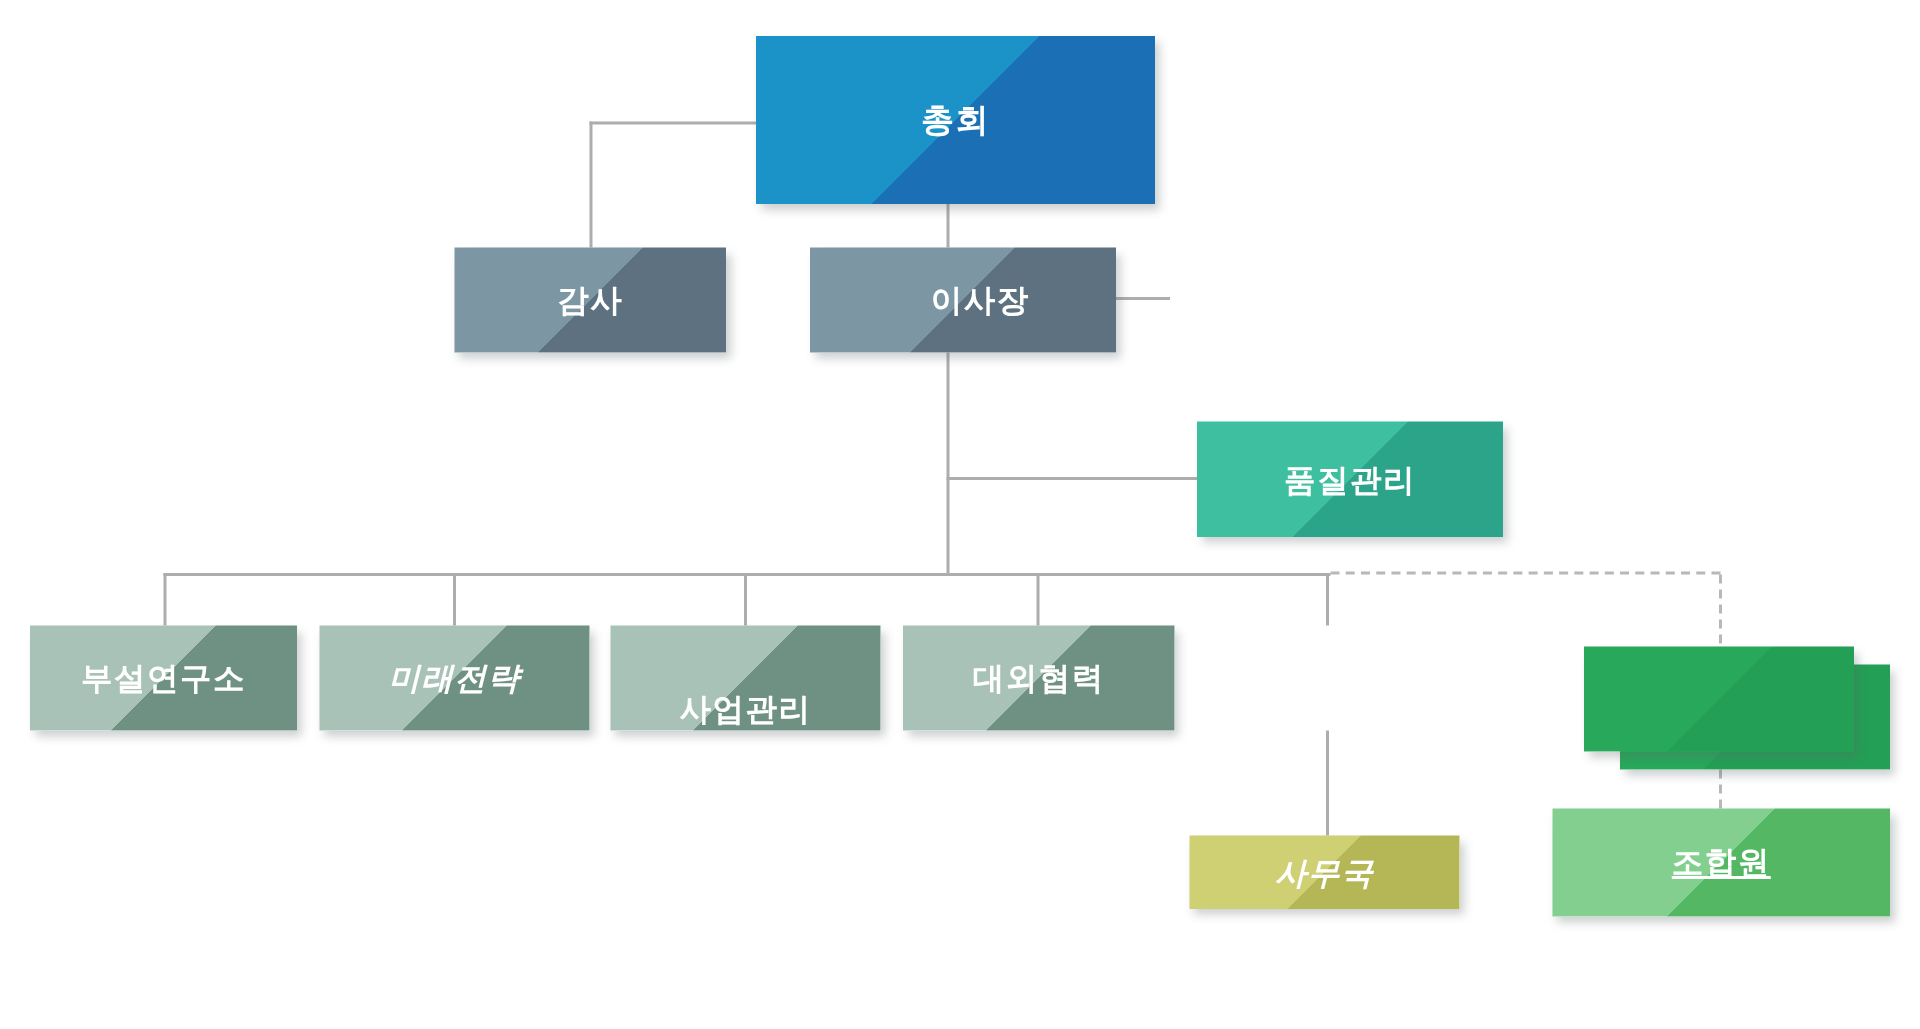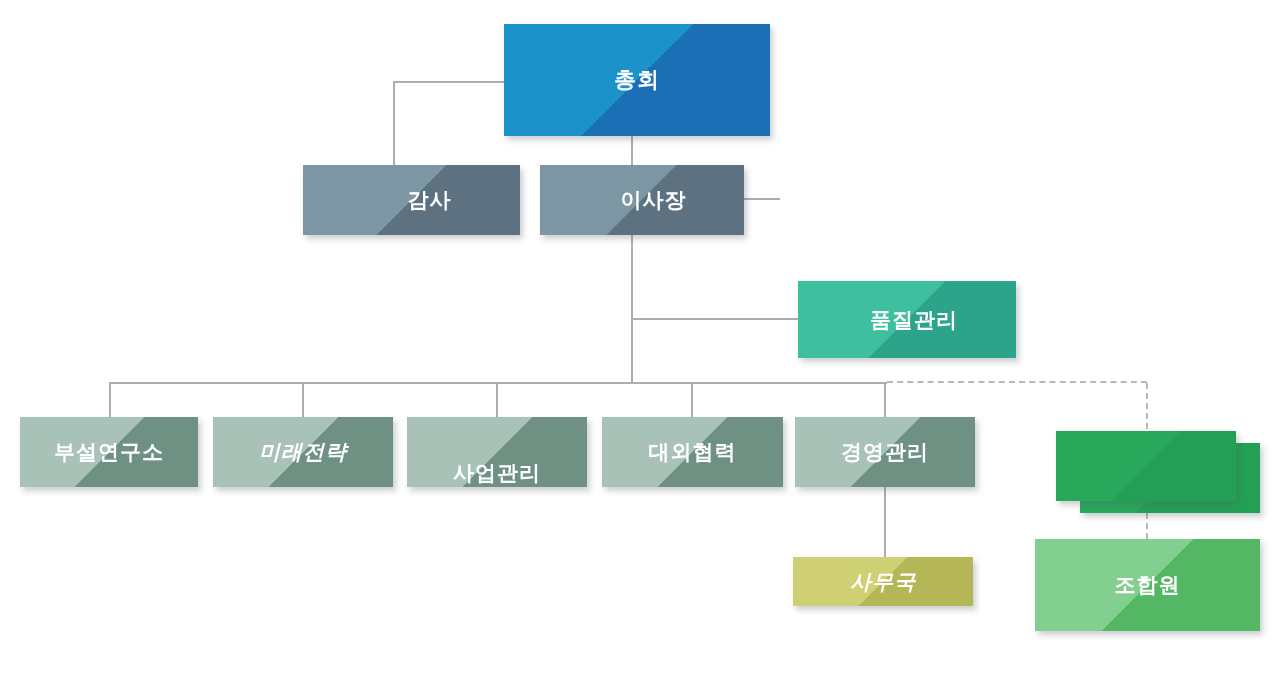--- a/index.html
+++ b/index.html
@@ -13,31 +13,31 @@
     box-shadow: 3px 4px 6px rgba(90,95,100,0.30);
     z-index: 2;
   }
   .node span { pointer-events: none; }
 
   
   .n-assembly    { left:504px; top:24px;  width:266px; height:112px; font-size:22px; }
   .n-audit       { left:303px; top:165px; width:181px; height:70px; }
   .n-chairman    { left:540px; top:165px; width:181px; height:70px; }
   .n-board       { left:780px; top:162px; width:238px; height:76px; }
-  .n-quality     { left:798px; top:281px; width:204px; height:77px;padding-left:14px; }
+  .n-quality     { left:798px; top:281px; width:204px; height:77px; }
   .n-research    { left:20px;  top:417px; width:178px; height:70px; }
   .n-future      { left:213px; top:417px; width:180px; height:70px;font-style:italic; }
   .n-business    { left:407px; top:417px; width:180px; height:70px; }
   .n-external    { left:602px; top:417px; width:181px; height:70px; }
   .n-management  { left:795px; top:417px; width:180px; height:70px; }
   .n-secretariat { left:793px; top:557px; width:180px; height:49px;font-style:italic; }
   .n-pm-back     { left:1080px; top:443px; width:180px; height:70px; z-index:2; }
   .n-pm-mid      { left:1056px; top:431px; width:180px; height:70px; z-index:3; }
   .n-pm-front    { left:1032px; top:419px; width:180px; height:70px; z-index:4; }
-  .n-member      { left:1035px; top:539px; width:225px; height:92px; }
+  .n-member      { left:1035px; top:539px; width:225px; height:72px;text-decoration:underline; }
 
   
   .ln { position: absolute; z-index: 1; }
   .ln-s { background: #adadad; }
   .ln-d { background: none; }
 
   .l-audit-h      { left:393px; top:81px;  width:111px; height:2px; }
   .l-audit-v      { left:393px; top:81px;  width:2px;  height:84px; }
   .l-assembly-v   { left:631px; top:136px; width:2px;  height:29px; }
   .l-board-h      { left:721px; top:198px; width:59px; height:2px; }
@@ -71,21 +71,21 @@
   <div class="ln ln-s l-drop-external" style="background: rgb(173, 173, 173);"></div>
   <div class="ln ln-s l-drop-management" style="background: rgb(173, 173, 173);"></div>
   <div class="ln ln-s l-secretariat-v" style="background: rgb(173, 173, 173);"></div>
   <div class="ln ln-d l-dash-h" style="border-color: rgb(184, 184, 184);"></div>
   <div class="ln ln-d l-dash-v" style="border-color: rgb(184, 184, 184);"></div>
 
   <div class="node n-assembly" style="background: linear-gradient(135deg, rgb(27, 147, 200) 50%, rgb(27, 111, 180) 50%);">
     <span>총회</span>
   </div>
 
-  <div class="node n-audit" style="background: linear-gradient(135deg, rgb(125, 150, 164) 50%, rgb(93, 113, 128) 50%); padding-left: 36px;">
+  <div class="node n-audit" style="background: linear-gradient(135deg, rgb(125, 150, 164) 50%, rgb(93, 113, 128) 50%);">
     <span>감사</span>
   </div>
 
   <div class="node n-chairman" style="background: linear-gradient(135deg, rgb(125, 150, 164) 50%, rgb(93, 113, 128) 50%); padding-left: 23px;">
     <span>이사장</span>
   </div>
 
 
   <div class="node n-quality" style="background: linear-gradient(135deg, rgb(62, 192, 160) 50%, rgb(43, 164, 137) 50%);">
     <span>품질관리</span>
@@ -100,23 +100,20 @@
   </div>
 
   <div class="node n-business" style="background: linear-gradient(135deg, rgb(169, 194, 184) 50%, rgb(111, 145, 131) 50%); align-items: flex-end;">
     <span>사업관리</span>
   </div>
 
   <div class="node n-external" style="background: linear-gradient(135deg, rgb(169, 194, 184) 50%, rgb(111, 145, 131) 50%);">
     <span>대외협력</span>
   </div>
 
-  <div class="node n-management" style="background: linear-gradient(135deg, rgb(169, 194, 184) 50%, rgb(111, 145, 131) 50%);">
-    <span>경영관리</span>
-  </div>
 
   <div class="node n-secretariat" style="background: linear-gradient(135deg, rgb(207, 208, 115) 50%, rgb(181, 182, 86) 50%);">
     <span>사무국</span>
   </div>
 
   <div class="node n-pm-back" style="background: linear-gradient(135deg, rgb(39, 168, 91) 50%, rgb(35, 160, 85) 50%);"></div>
   <div class="node n-pm-mid" style="background: linear-gradient(135deg, rgb(39, 168, 91) 50%, rgb(35, 160, 85) 50%);"></div>
 
   <div class="node n-member" style="background: linear-gradient(135deg, rgb(131, 207, 143) 50%, rgb(84, 183, 99) 50%);">
     <span>조합원</span>

